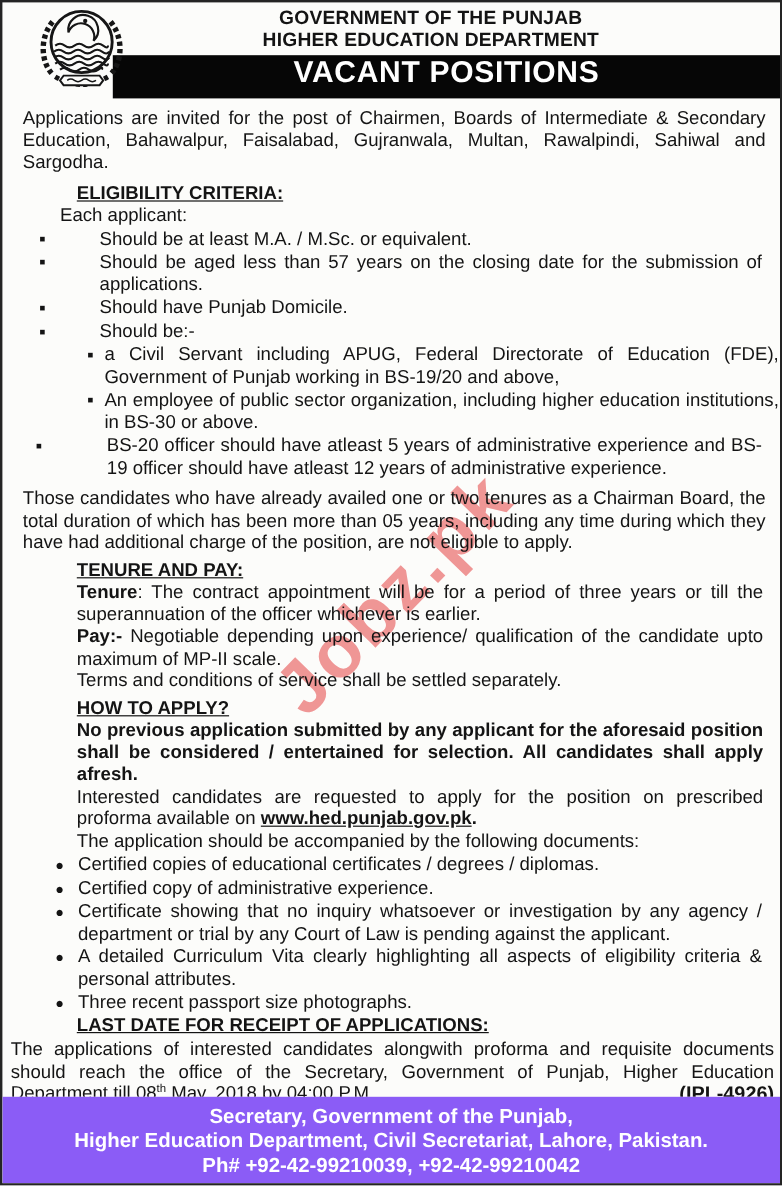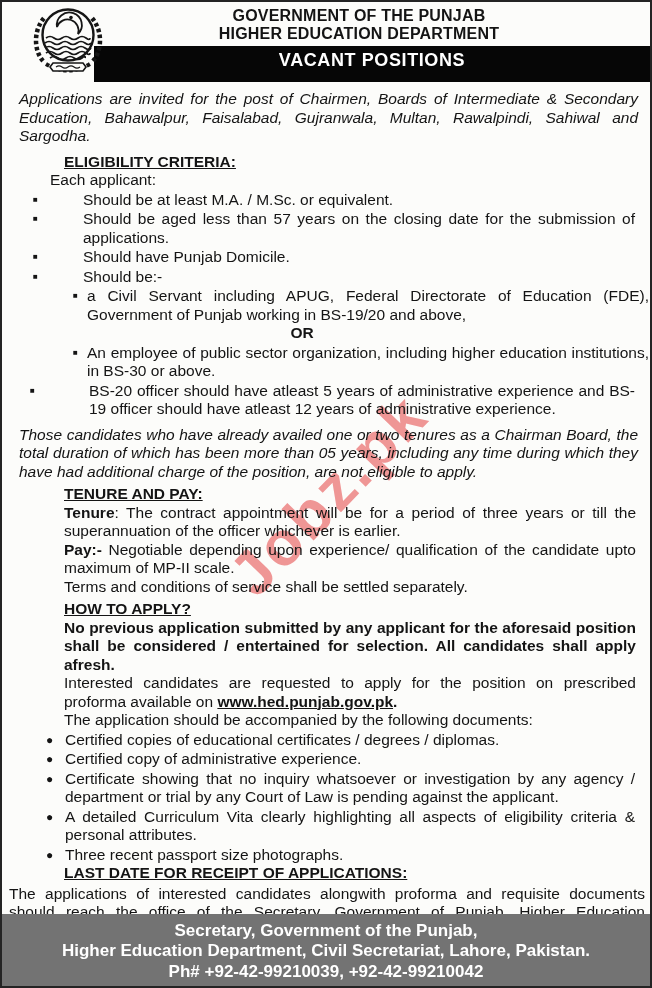--- a/index.html
+++ b/index.html
@@ -8,25 +8,25 @@
     background:#fcfcfa;border:2px solid #242424;overflow:hidden;
     font-family:"Liberation Sans","DejaVu Sans",sans-serif;color:#141414;
     display:flex;flex-direction:column;
   }
   
   .hdr{position:relative;padding-top:5px;flex:none;z-index:2;}
   .logo{position:absolute;left:24px;top:3px;width:84px;height:74px;}
   .titles{text-align:center;padding-left:74px;padding-right:8px;
           font-weight:700;font-size:16px;line-height:18px;letter-spacing:.2px;}
   .banner{margin:3px 0 0 92px;height:36px;line-height:29px;background:#060606;
-          color:#fff;font-weight:700;font-size:18px;letter-spacing:.6px;text-align:center;}
+          color:#fff;font-weight:700;font-size:25px;letter-spacing:.6px;text-align:center;}
   
   .content{flex:1;position:relative;z-index:1;padding-top:8px;
            font-size:15.5px;line-height:18.5px;overflow:hidden;}
-  .full{margin:0 12px 0 17px;text-align:justify;font-style:italic;}
+  .full{margin:0 12px 0 17px;text-align:justify;}
   .gap7{margin-top:7px;} .gap4{margin-top:4px;} .gap2{margin-top:2px;}
   .h{font-weight:700;text-decoration:underline;margin-left:62px;}
   .lead{margin-left:48px;}
   .row{display:flex;margin-top:1px;}
   .mk{flex:none;line-height:18.5px;}
   .lvl1 .mk{width:50px;padding-left:31px;font-size:8px;}
   .lvl1 .tx{flex:1;margin-right:15px;text-align:justify;}
   .lvl1b .mk{width:35px;padding-left:28px;font-size:8px;}
   .lvl1b .tx{flex:1;margin-right:15px;text-align:justify;margin-left:24px;}
   .lvl2 .mk{width:14px;padding-left:71px;font-size:8px;}
@@ -34,21 +34,21 @@
   .or{margin-left:85px;width:430px;text-align:center;font-weight:700;}
   .block{margin:0 14px 0 62px;text-align:justify;}
   .bold{font-weight:700;}
   .url{font-weight:700;text-decoration:underline;color:inherit;cursor:pointer;}
   .doc .mk{width:19px;padding-left:44px;font-size:12px;}
   .doc .tx{flex:1;margin-right:15px;text-align:justify;}
   .lastp{position:relative;margin:2px 5px 0 7px;text-align:justify;}
   .lastp sup{font-size:9.5px;line-height:0;}
   .ref{position:absolute;right:0;bottom:0;font-weight:700;font-size:16.5px;background:#fcfcfa;}
   
-  .ftr{flex:none;margin-top:auto;background:#737373;color:#fff;text-align:center;
+  .ftr{flex:none;margin-top:auto;background:#8b5cf6;color:#fff;text-align:center;
        font-weight:700;font-size:17px;line-height:20.5px;padding:7px 4px 4px;z-index:2;}
   
   .watermark{position:absolute;left:158px;top:366px;width:336px;height:252px;z-index:0;
              display:flex;align-items:center;justify-content:center;pointer-events:none;
              transform:rotate(-46deg);font-size:62px;font-weight:700;letter-spacing:3px;
              color:#ee8b8b;opacity:.9;}
 </style>
 </head>
 <body>
 
@@ -109,21 +109,20 @@
     </div>
     <div class="row lvl1">
       <span class="mk">■</span>
       <div class="tx">Should be:-</div>
     </div>
 
     <div class="row lvl2">
       <span class="mk">■</span>
       <div class="tx">a Civil Servant including APUG, Federal Directorate of Education (FDE), Government of Punjab working in BS-19/20 and above,</div>
     </div>
-    <div class="or">OR</div>
     <div class="row lvl2">
       <span class="mk">■</span>
       <div class="tx">An employee of public sector organization, including higher education institutions, in BS-30 or above.</div>
     </div>
 
     <div class="row lvl1b gap4">
       <span class="mk">■</span>
       <div class="tx">BS-20 officer should have atleast 5 years of administrative experience and BS-19 officer should have atleast 12 years of administrative experience.</div>
     </div>
 

